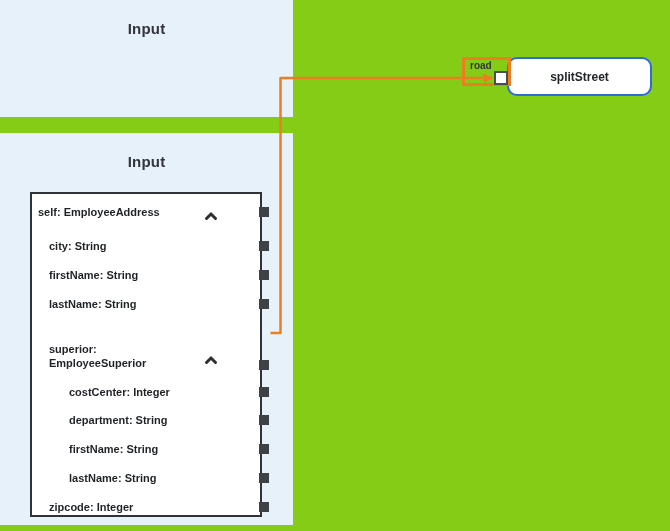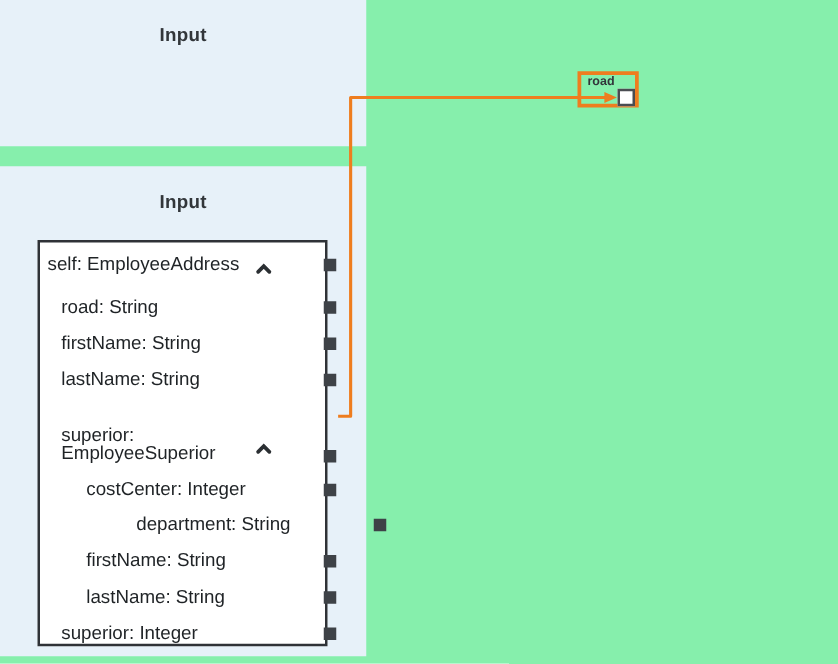--- a/index.html
+++ b/index.html
@@ -1,18 +1,18 @@
 <!DOCTYPE html>
 <html style="--connector-orange: #ee7d1f; --function-border-blue: #2e6bd4; --panel-blue: #e7f1f9; --tree-border: #2f3237; --port-dark: #3e4247; --header-text: #32363a;"><head>
 <meta charset="utf-8">
 <style>
   html,body { margin:0; padding:0; background:#ffffff; }
   .canvas {
     position:relative; width:670px; height:531px; overflow:hidden;
-    background:#86efac;
+    background:#84cc16;
     font-family:"Liberation Sans", sans-serif;
     color:#22262a;
   }
   
   .panel {
     position:absolute; left:0; width:293px;
     background:var(--panel-blue,#e7f1f9);
   }
   .panel-input { top:0; height:117px; }
   .panel-self  { top:133px; height:392px; }
@@ -23,21 +23,21 @@
   }
   
   .tree {
     position:absolute; left:30px; top:192px; width:232px; height:325px;
     box-sizing:border-box; background:#ffffff;
     border:2px solid var(--tree-border,#2f3237);
   }
   .tree-row { position:absolute; left:0; width:100%; height:20px;
     display:flex; align-items:center; }
   .tree-row .row-label {
-    font-size:15px; font-weight:normal; color:#1f2326; line-height:14px;
+    font-size:11px; font-weight:bold; color:#1f2326; line-height:14px;
     white-space:nowrap;
   }
   .row-2line .row-label { white-space:normal; max-width:118px; }
   .lvl0 .row-label { margin-left:6px; }
   .lvl1 .row-label { margin-left:17px; }
   .lvl2 .row-label { margin-left:37px; }
   .chevron {
     position:absolute; left:172px; top:50%; margin-top:-5px;
     width:14px; height:10px; display:block;
   }
@@ -48,21 +48,21 @@
   }
   .port-low { top:auto; margin-top:0; bottom:1px; }
   
   .r0  { top:8px; }
   .r1  { top:42px; }
   .r2  { top:71px; }
   .r3  { top:100px; }
   .r4  { top:131px; }
   .r5  { top:147px; height:30px; }
   .r6  { top:188px; }
-  .r7  { top:216px;margin-left:40px; }
+  .r7  { top:216px; }
   .r8  { top:245px; }
   .r9  { top:274px; }
   .r10 { top:303px; }
   
   .fn-box {
     position:absolute; left:507px; top:57px; width:145px; height:39px;
     box-sizing:border-box; background:#ffffff;
     border:2px solid var(--function-border-blue,#2e6bd4);
     border-radius:10px;
     display:flex; align-items:center; justify-content:center;
@@ -105,21 +105,21 @@
       <span class="row-label">self: EmployeeAddress</span>
       <span class="chevron">
         <svg width="14" height="10" viewBox="0 0 14 10">
             <path d="M2.5 7.5 L7 3 L11.5 7.5" fill="none" stroke="#2b2f33" stroke-width="3" stroke-linecap="round" stroke-linejoin="miter"></path>
           </svg>
       </span>
       <span class="port"></span>
     </div>
 
     <div class="tree-row r1 lvl1">
-      <span class="row-label">road: String</span>
+      <span class="row-label">city: String</span>
       <span class="port"></span>
     </div>
 
     <div class="tree-row r2 lvl1">
       <span class="row-label">firstName: String</span>
       <span class="port"></span>
     </div>
 
     <div class="tree-row r3 lvl1">
       <span class="row-label">lastName: String</span>
@@ -151,26 +151,29 @@
       <span class="row-label">firstName: String</span>
       <span class="port"></span>
     </div>
 
     <div class="tree-row r9 lvl2">
       <span class="row-label">lastName: String</span>
       <span class="port"></span>
     </div>
 
     <div class="tree-row r10 lvl1">
-      <span class="row-label">superior: Integer</span>
+      <span class="row-label">zipcode: Integer</span>
       <span class="port"></span>
     </div>
 
   </div>
 
+  <div class="fn-box">
+    <span>splitStreet</span>
+  </div>
 
   <div class="arg-box">
     <span class="arg-label">road</span>
   </div>
 
   <svg class="wires">
     <path d="M 270.5 333 L 280.5 333 L 280.5 78 L 485 78" fill="none" stroke-width="2.5" stroke-linejoin="round" style="stroke:var(--connector-orange,#ee7d1f)"></path>
     <polygon points="483.5,73.6 493.5,78 483.5,82.4" style="fill:var(--connector-orange,#ee7d1f)"></polygon>
   </svg>
 

